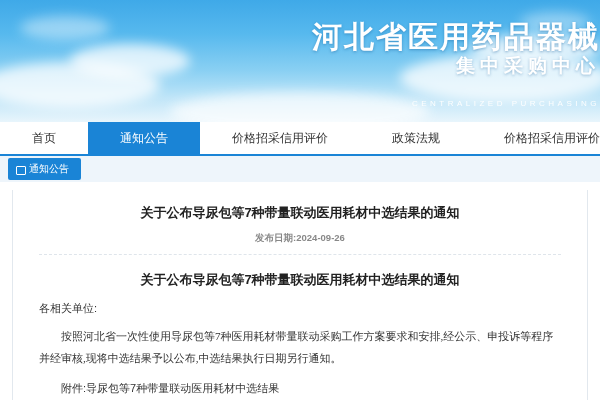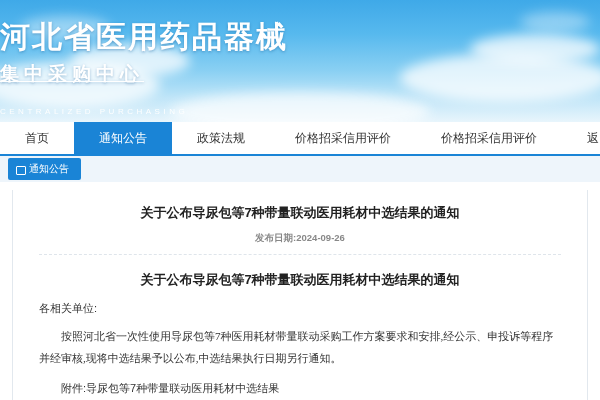--- a/index.html
+++ b/index.html
@@ -38,41 +38,39 @@
   .c2 { width: 120px; height: 34px; left: 70px; top: 44px; }
   .c3 { width: 210px; height: 48px; left: 400px; top: 54px; }
   .c4 { width: 130px; height: 30px; left: 470px; top: 34px; }
   .c5 { width: 260px; height: 40px; left: 170px; top: 92px; opacity: .9; }
   .c6 { width: 90px;  height: 24px; left: 20px;  top: 16px; opacity: .55; }
   .c7 { width: 70px;  height: 20px; left: 520px; top: 12px; opacity: .5; }
 
   .banner-inner {
     position: relative;
     z-index: 3;
-    text-align: left;
+    text-align: right;
     padding-top: 20px;
   }
   .banner-title {
     font-size: 30px;
     font-weight: bold;
     color: #ffffff;
     letter-spacing: 2px;
     text-shadow: 0 1px 3px rgba(20,90,150,.45);
     line-height: 1.1;
     font-family: "DejaVu Sans", "Liberation Sans", sans-serif;
   }
   .banner-sub {
-    margin-top: 8px;
     font-size: 19px;
     font-weight: bold;
     color: #ffffff;
     letter-spacing: 5px;
     text-shadow: 0 1px 3px rgba(20,90,150,.40);
     font-family: "DejaVu Sans", "Liberation Sans", sans-serif;
-    text-decoration: underline;
   }
   .banner-en {
     margin-top: 20px;
     font-size: 8px;
     color: #ffffff;
     letter-spacing: 3.5px;
     opacity: .95;
   }
 
   
@@ -81,21 +79,21 @@
     align-items: stretch;
     height: 32px;
     background: #ffffff;
     border-bottom: 2px solid #1a84d6;
     font-size: 12px;
   }
   .nav-item {
     display: flex;
     align-items: center;
     justify-content: center;
-    padding: 0 25px;
+    padding: 0 32px;
     color: #333;
     white-space: nowrap;
     cursor: pointer;
     text-align: center;
   }
   .nav-item.active {
     background: #1a84d6;
     color: #ffffff;
   }
   .nav-spacer { flex: 1 1 auto; }
@@ -198,22 +196,22 @@
     <div class="banner-inner">
       <div class="banner-title">河北省医用药品器械</div>
       <div class="banner-sub">集中采购中心</div>
       <div class="banner-en">CENTRALIZED PURCHASING</div>
     </div>
   </div>
 
   <div class="nav">
     <div class="nav-item">首页</div>
     <div class="nav-item active">通知公告</div>
+    <div class="nav-item">价格招采信用评价</div>
     <div class="nav-item">政策法规</div>
-    <div class="nav-item">价格招采信用评价</div>
     <div class="nav-item">价格招采信用评价</div>
     <div class="nav-spacer"></div>
     <div class="nav-item right">返回主站</div>
   </div>
 
   <div class="crumb-bar">
     <div class="crumb-tab">
       <span class="crumb-icon"></span>
       <span>通知公告</span>
     </div>

